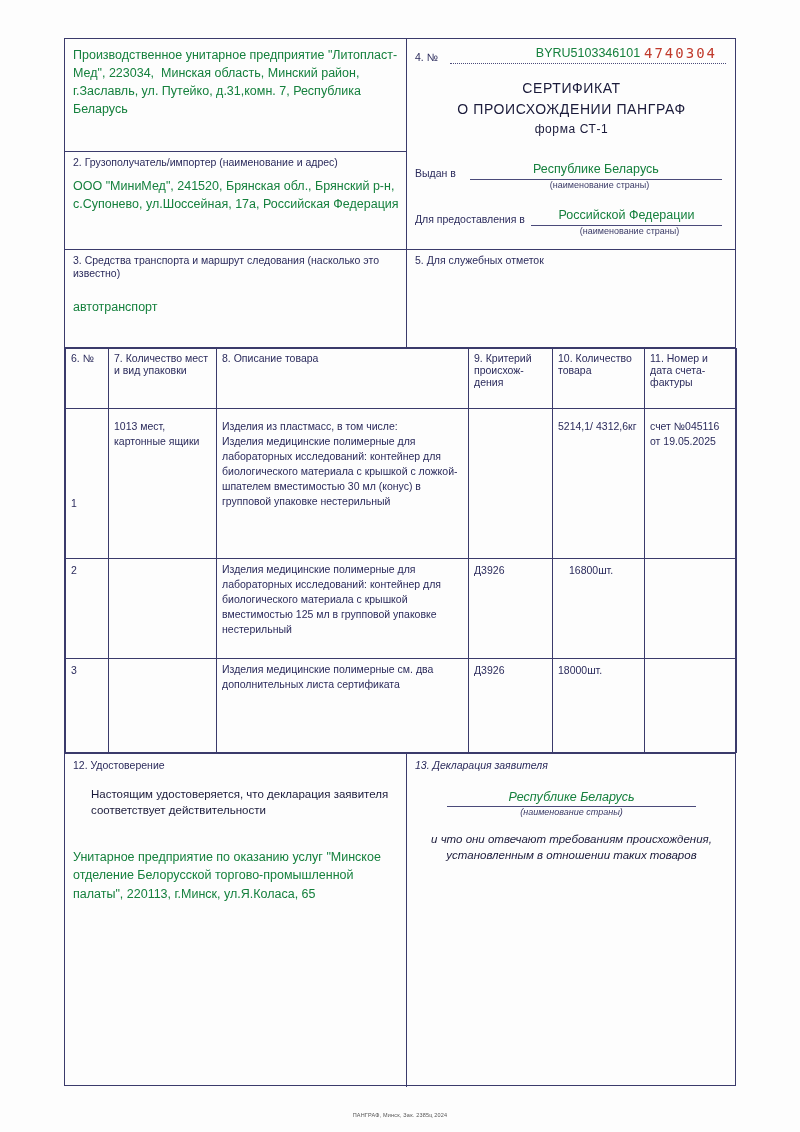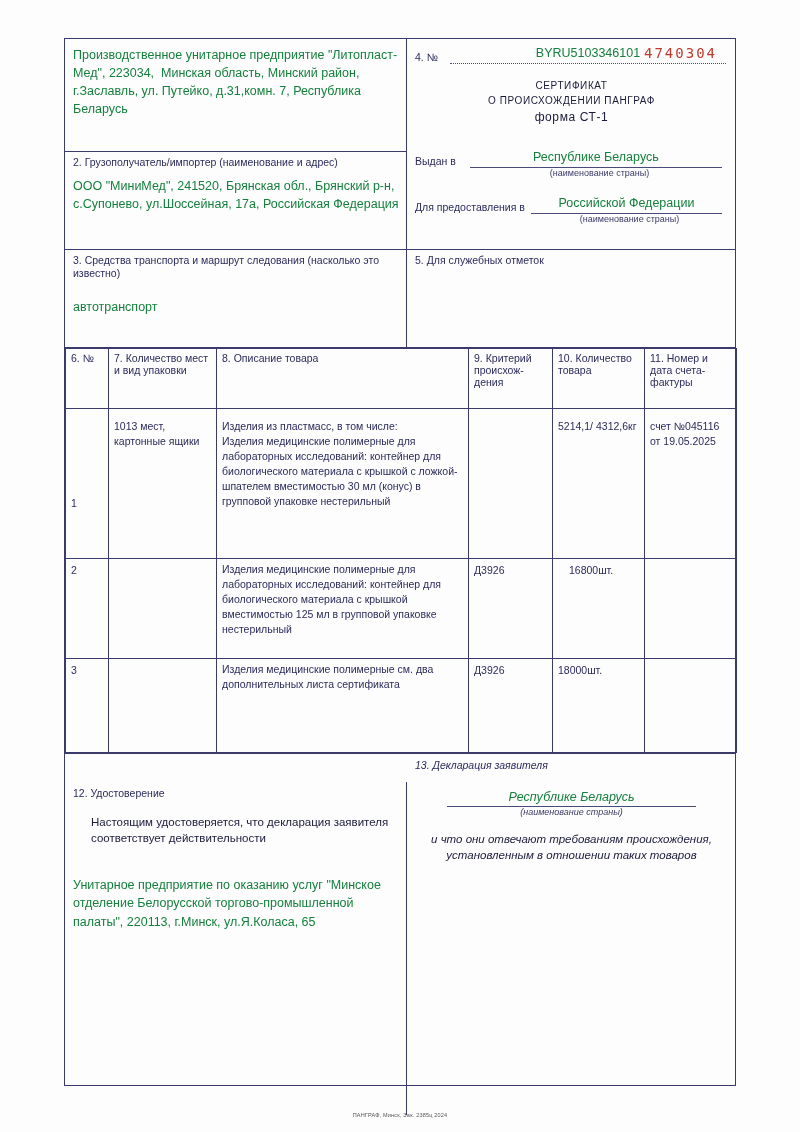--- a/index.html
+++ b/index.html
@@ -71,21 +71,21 @@
     border-bottom: 1px solid #4a4a7a;
   }
   .cap {
     font-size: 9px;
     color: #3a3a66;
     text-align: center;
   }
 
   
   .title-main {
-    font-size: 10px;
+    font-size: 14px;
     letter-spacing: 0.6px;
     text-align: center;
     line-height: 1.5;
   }
 
   
   table.goods {
     border-collapse: collapse;
     width: 100%;
     table-layout: fixed;
@@ -208,21 +208,21 @@
             <td></td>
             <td style="white-space:pre-wrap;margin-top:12px;">Изделия медицинские полимерные см. два дополнительных листа сертификата</td>
             <td class="c-num" style="padding-top:4px;">Д3926</td>
             <td class="c-num" style="padding-top:4px;">18000шт.</td>
             <td></td>
           </tr>
         </tbody>
       </table>
     </div>
 
-    <div class="box br" style="left:0;top:743px;width:342px;height:333px;">
+    <div class="box br" style="left:0;top:715px;width:342px;height:333px;">
       <div class="lbl" style="padding:5px 6px 0 8px;">12.  Удостоверение</div>
       <div class="val-sm" style="padding:14px 14px 0 26px;">Настоящим удостоверяется, что декларация заявителя соответствует действительности</div>
       <div class="val" style="padding:30px 10px 0 8px; white-space:pre-wrap; line-height:1.45;">Унитарное предприятие по оказанию услуг "Минское отделение Белорусской торгово-промышленной палаты", 220113, г.Минск, ул.Я.Коласа, 65</div>
 
     </div>
 
     <div class="box" style="left:342px;top:715px;width:329px;height:333px;font-style:italic;">
       <div class="lbl" style="padding:5px 6px 0 8px;">13.  Декларация заявителя</div>
       <div class="val underline-solid" style="margin:16px 40px 0 40px; text-align:center;">Республике Беларусь</div>
       <div class="cap">(наименование страны)</div>

